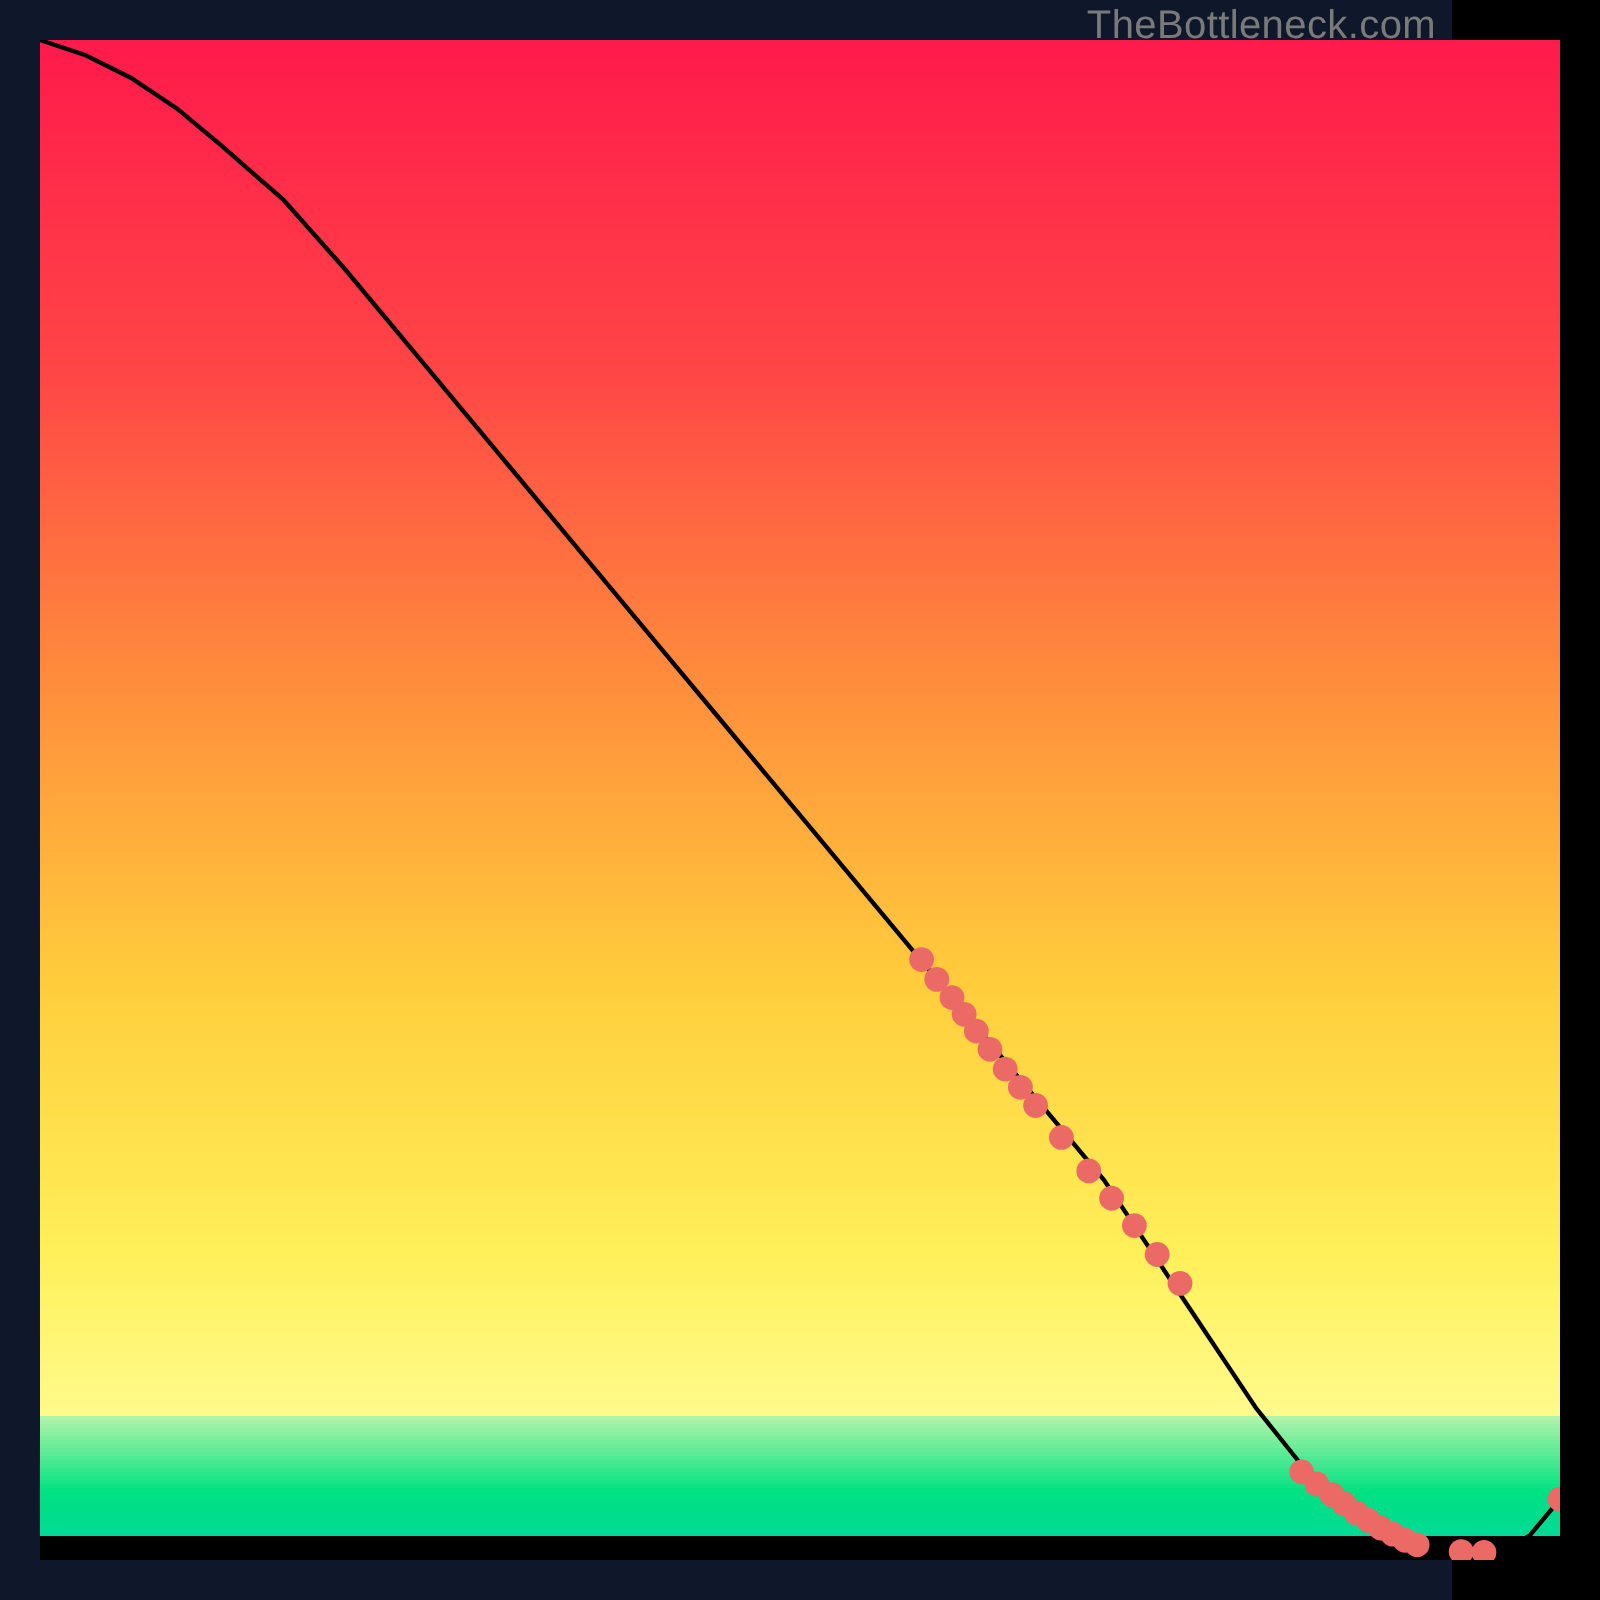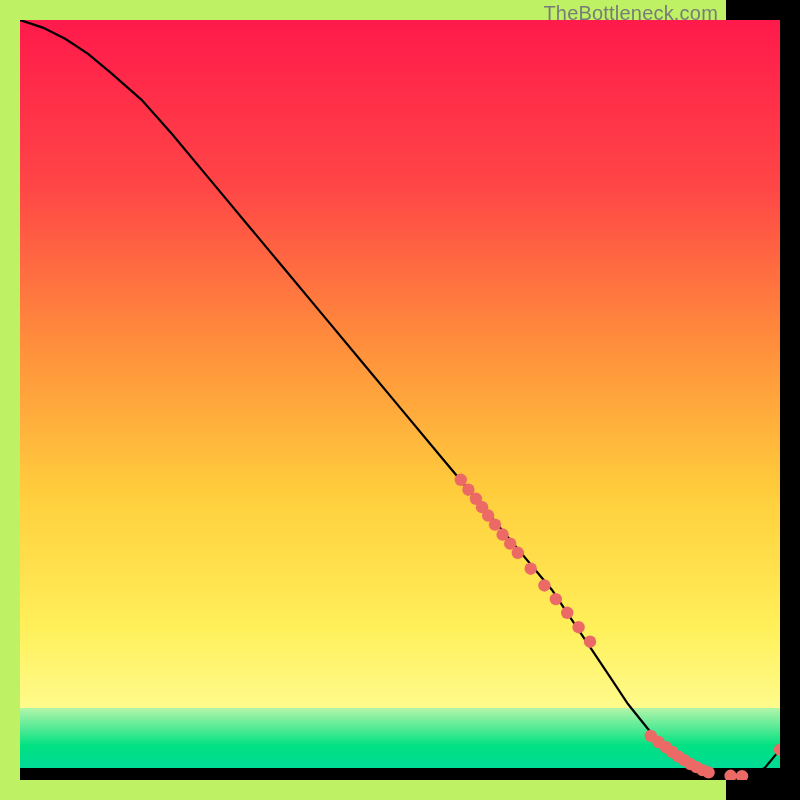--- a/index.html
+++ b/index.html
@@ -8,21 +8,21 @@
     width: 800px;
     height: 800px;
     background: #000;
     overflow: hidden;
     font-family: Arial, Helvetica, sans-serif;
   }
   .stage {
     position: relative;
     width: 726px;
     height: 800px;
-    background: #bef264;
+    background: #0f172a;
   }
   .plot {
     position: absolute;
     left: 20px;
     top: 20px;
     width: 760px;
     height: 760px;
   }
   .watermark {
     position: absolute;

